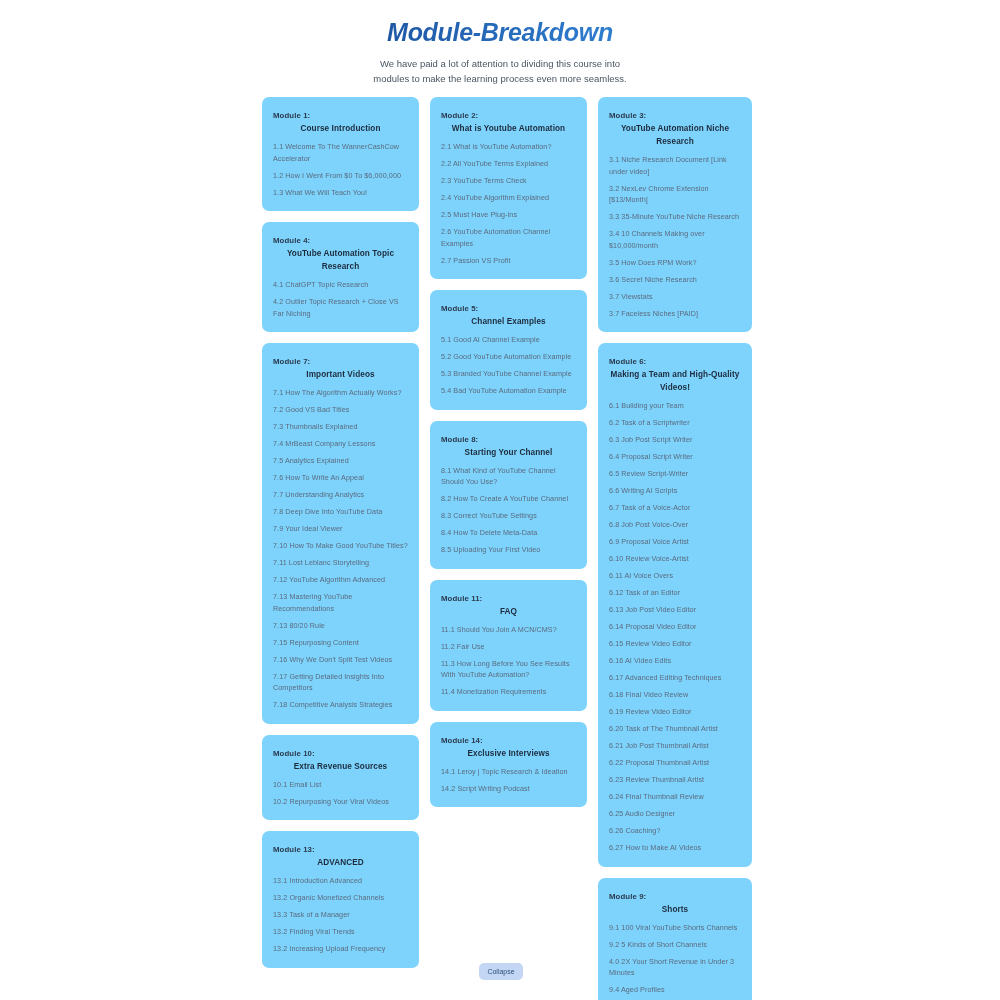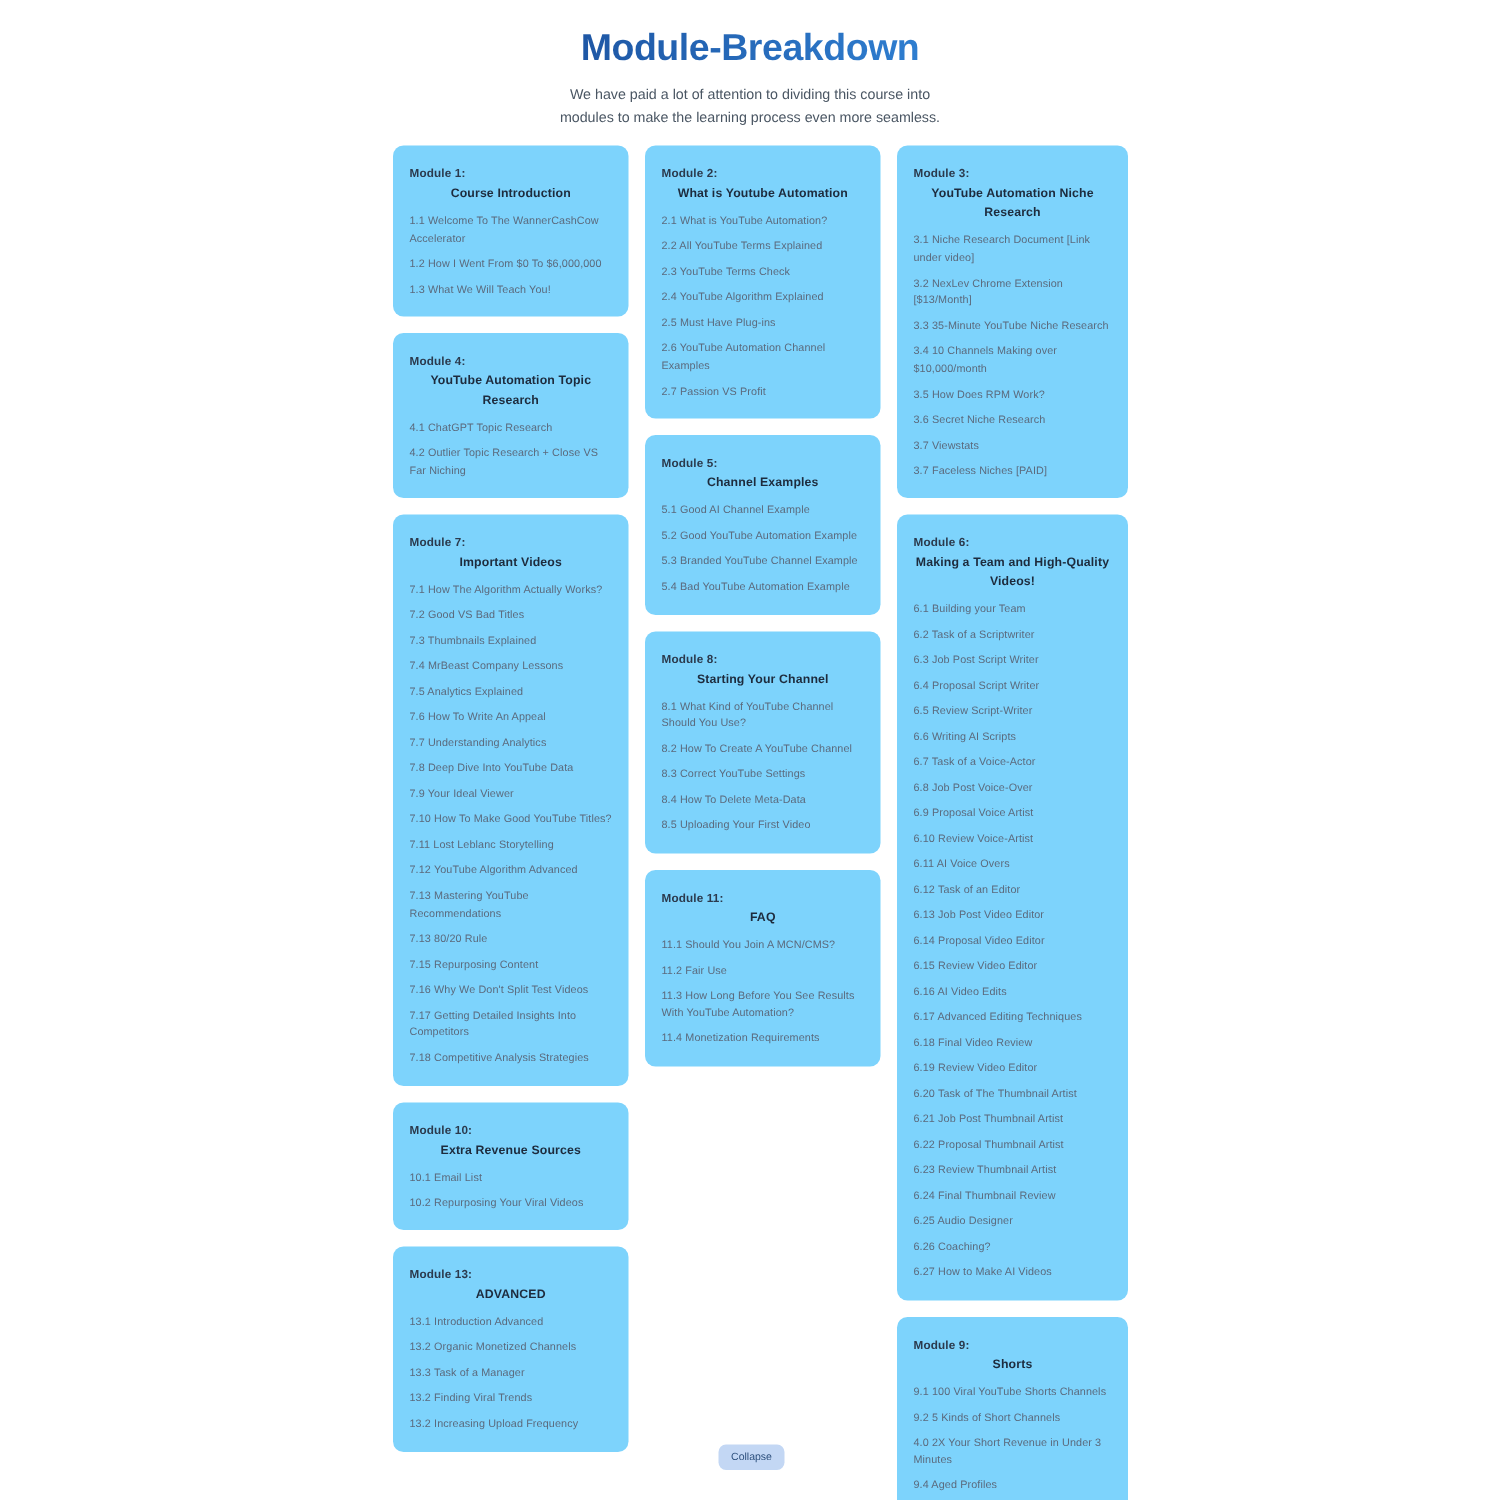--- a/index.html
+++ b/index.html
@@ -28,20 +28,21 @@
   }
   .page-title {
     font-size: 25px;
     font-weight: bold;
     letter-spacing: -0.3px;
     margin: 0 0 9px 0;
     background: linear-gradient(95deg, #1b4f9c 0%, #1b4f9c 34%, #2f7fd1 62%, #3e8ede 100%);
     -webkit-background-clip: text;
     background-clip: text;
     color: transparent;
+    font-style: italic;
     -webkit-text-fill-color: transparent;
   }
   .page-subtitle {
     font-size: 9.5px;
     line-height: 15px;
     color: #4a5663;
     margin: 0 auto;
     max-width: 300px;
   }
   .page-subtitle span { display: block; }
@@ -232,20 +233,28 @@
           </ul>
         </div>
         <div class="module-card">
           <div class="module-number">Module 11:</div>
           <div class="module-name">FAQ</div>
           <ul class="lesson-list">
             <li class="lesson">11.1 Should You Join A MCN/CMS?</li>
             <li class="lesson">11.2 Fair Use</li>
             <li class="lesson">11.3 How Long Before You See Results With YouTube Automation?</li>
             <li class="lesson">11.4 Monetization Requirements</li>
+          </ul>
+        </div>
+        <div class="module-card">
+          <div class="module-number">Module 14:</div>
+          <div class="module-name">Exclusive Interviews</div>
+          <ul class="lesson-list">
+            <li class="lesson">14.1  Leroy | Topic Research &amp; Ideation</li>
+            <li class="lesson">14.2 Script Writing Podcast</li>
           </ul>
         </div>
       </div>
       <div class="column col3">
         <div class="module-card">
           <div class="module-number">Module 3:</div>
           <div class="module-name">YouTube Automation Niche Research</div>
           <ul class="lesson-list">
             <li class="lesson">3.1 Niche Research Document [Link under video]</li>
             <li class="lesson">3.2 NexLev Chrome Extension [$13/Month]</li>

